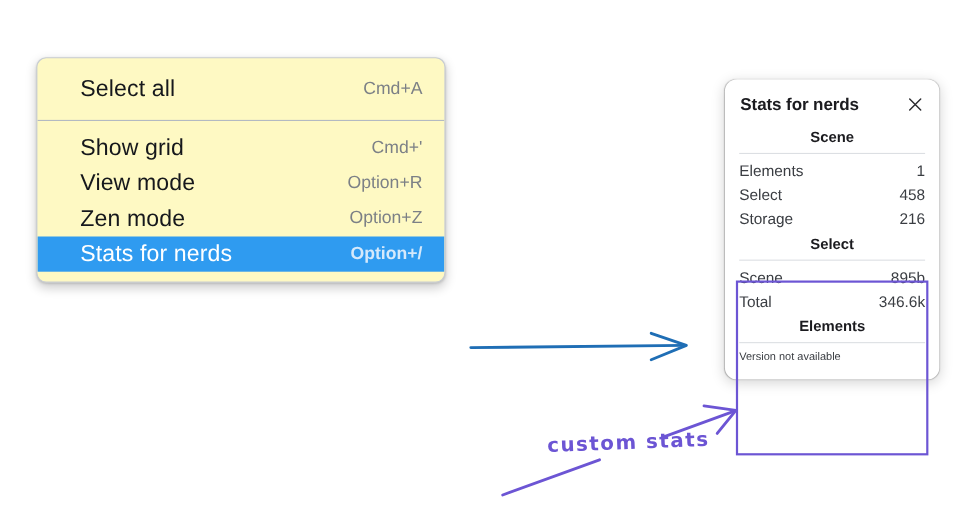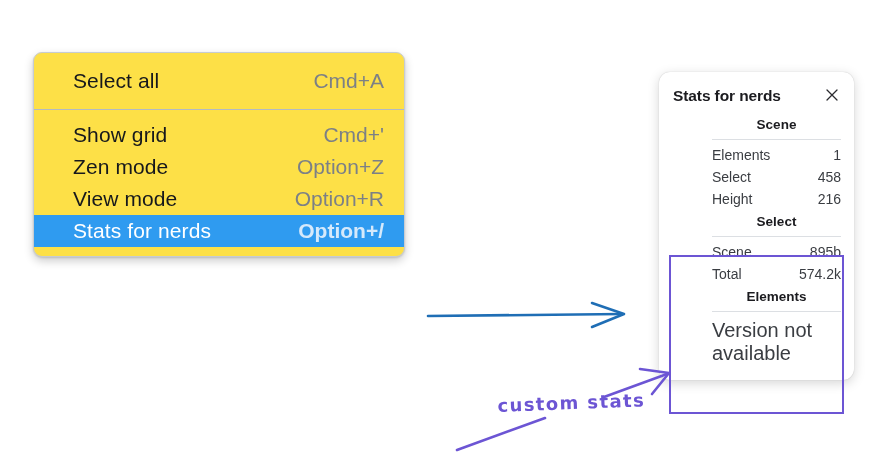--- a/index.html
+++ b/index.html
@@ -19,21 +19,21 @@
     position: absolute;
     inset: 0;
   }
 
   
   .context-menu {
     position: absolute;
     left: 33px;
     top: 52px;
     width: 372px;
-    background: #fde047;
+    background: #fef9c3;
     border: 1px solid #c7ccd2;
     border-radius: 9px;
     box-shadow: 0 4px 10px rgba(0,0,0,0.20), 0 1px 2px rgba(0,0,0,0.12);
     overflow: hidden;
     box-sizing: border-box;
   }
   .menu-section {
     padding: 9px 0 9px 0;
   }
   .menu-section.section-top {
@@ -53,21 +53,21 @@
     box-sizing: border-box;
     cursor: default;
   }
   .menu-item .label {
     font-size: 21px;
     color: #16181c;
     letter-spacing: 0.1px;
     white-space: nowrap;
   }
   .menu-item .shortcut {
-    font-size: 21px;
+    font-size: 16px;
     color: #7c8086;
     white-space: nowrap;
     margin-left: 24px;
   }
   .menu-item.highlighted {
     background: #2f9bf0;
   }
   .menu-item.highlighted .label {
     color: #ffffff;
   }
@@ -105,21 +105,20 @@
     height: 16px;
     flex: none;
     cursor: pointer;
     position: relative;
     top: -1px;
   }
   .close-icon svg { display: block; }
 
   .stats-body {
     padding: 0 13px;
-    margin-left: 40px;
   }
   .section-heading {
     text-align: center;
     font-size: 13.5px;
     font-weight: bold;
     color: #1b1b1f;
     padding: 4px 0 5px 0;
   }
   .hr {
     height: 1px;
@@ -130,21 +129,21 @@
     display: flex;
     align-items: baseline;
     justify-content: space-between;
     font-size: 14px;
     color: #3a3d42;
     padding: 3px 0;
   }
   .stat-row .k { white-space: nowrap; text-align: right; }
   .stat-row .v { white-space: nowrap; }
   .version-text {
-    font-size: 20px;
+    font-size: 10px;
     color: #3a3d42;
     padding: 3px 0 1px 0;
   }
 
   
   .highlight-box {
     position: absolute;
     left: 669px;
     top: 255px;
     width: 175px;
@@ -189,26 +188,26 @@
     </div>
 
     <div class="menu-separator"></div>
 
     <div class="menu-section">
       <div class="menu-item">
         <span class="label">Show grid</span>
         <span class="shortcut">Cmd+'</span>
       </div>
       <div class="menu-item">
+        <span class="label">View mode</span>
+        <span class="shortcut">Option+R</span>
+      </div>
+      <div class="menu-item">
         <span class="label">Zen mode</span>
         <span class="shortcut">Option+Z</span>
-      </div>
-      <div class="menu-item">
-        <span class="label">View mode</span>
-        <span class="shortcut">Option+R</span>
       </div>
       <div class="menu-item highlighted">
         <span class="label">Stats for nerds</span>
         <span class="shortcut">Option+/</span>
       </div>
     </div>
 
   </div>
 
   <div class="stats-panel">
@@ -228,33 +227,33 @@
       <div class="hr"></div>
       <div class="stat-row">
         <span class="k">Elements</span>
         <span class="v">1</span>
       </div>
       <div class="stat-row">
         <span class="k">Select</span>
         <span class="v">458</span>
       </div>
       <div class="stat-row">
-        <span class="k">Height</span>
+        <span class="k">Storage</span>
         <span class="v">216</span>
       </div>
 
       <div class="section-heading">Select</div>
       <div class="hr"></div>
       <div class="stat-row">
         <span class="k">Scene</span>
         <span class="v">895b</span>
       </div>
       <div class="stat-row">
         <span class="k">Total</span>
-        <span class="v">574.2k</span>
+        <span class="v">346.6k</span>
       </div>
 
       <div class="section-heading">Elements</div>
       <div class="hr"></div>
       <div class="version-text">Version not available</div>
 
     </div>
   </div>
 
   <div class="highlight-box"></div>

